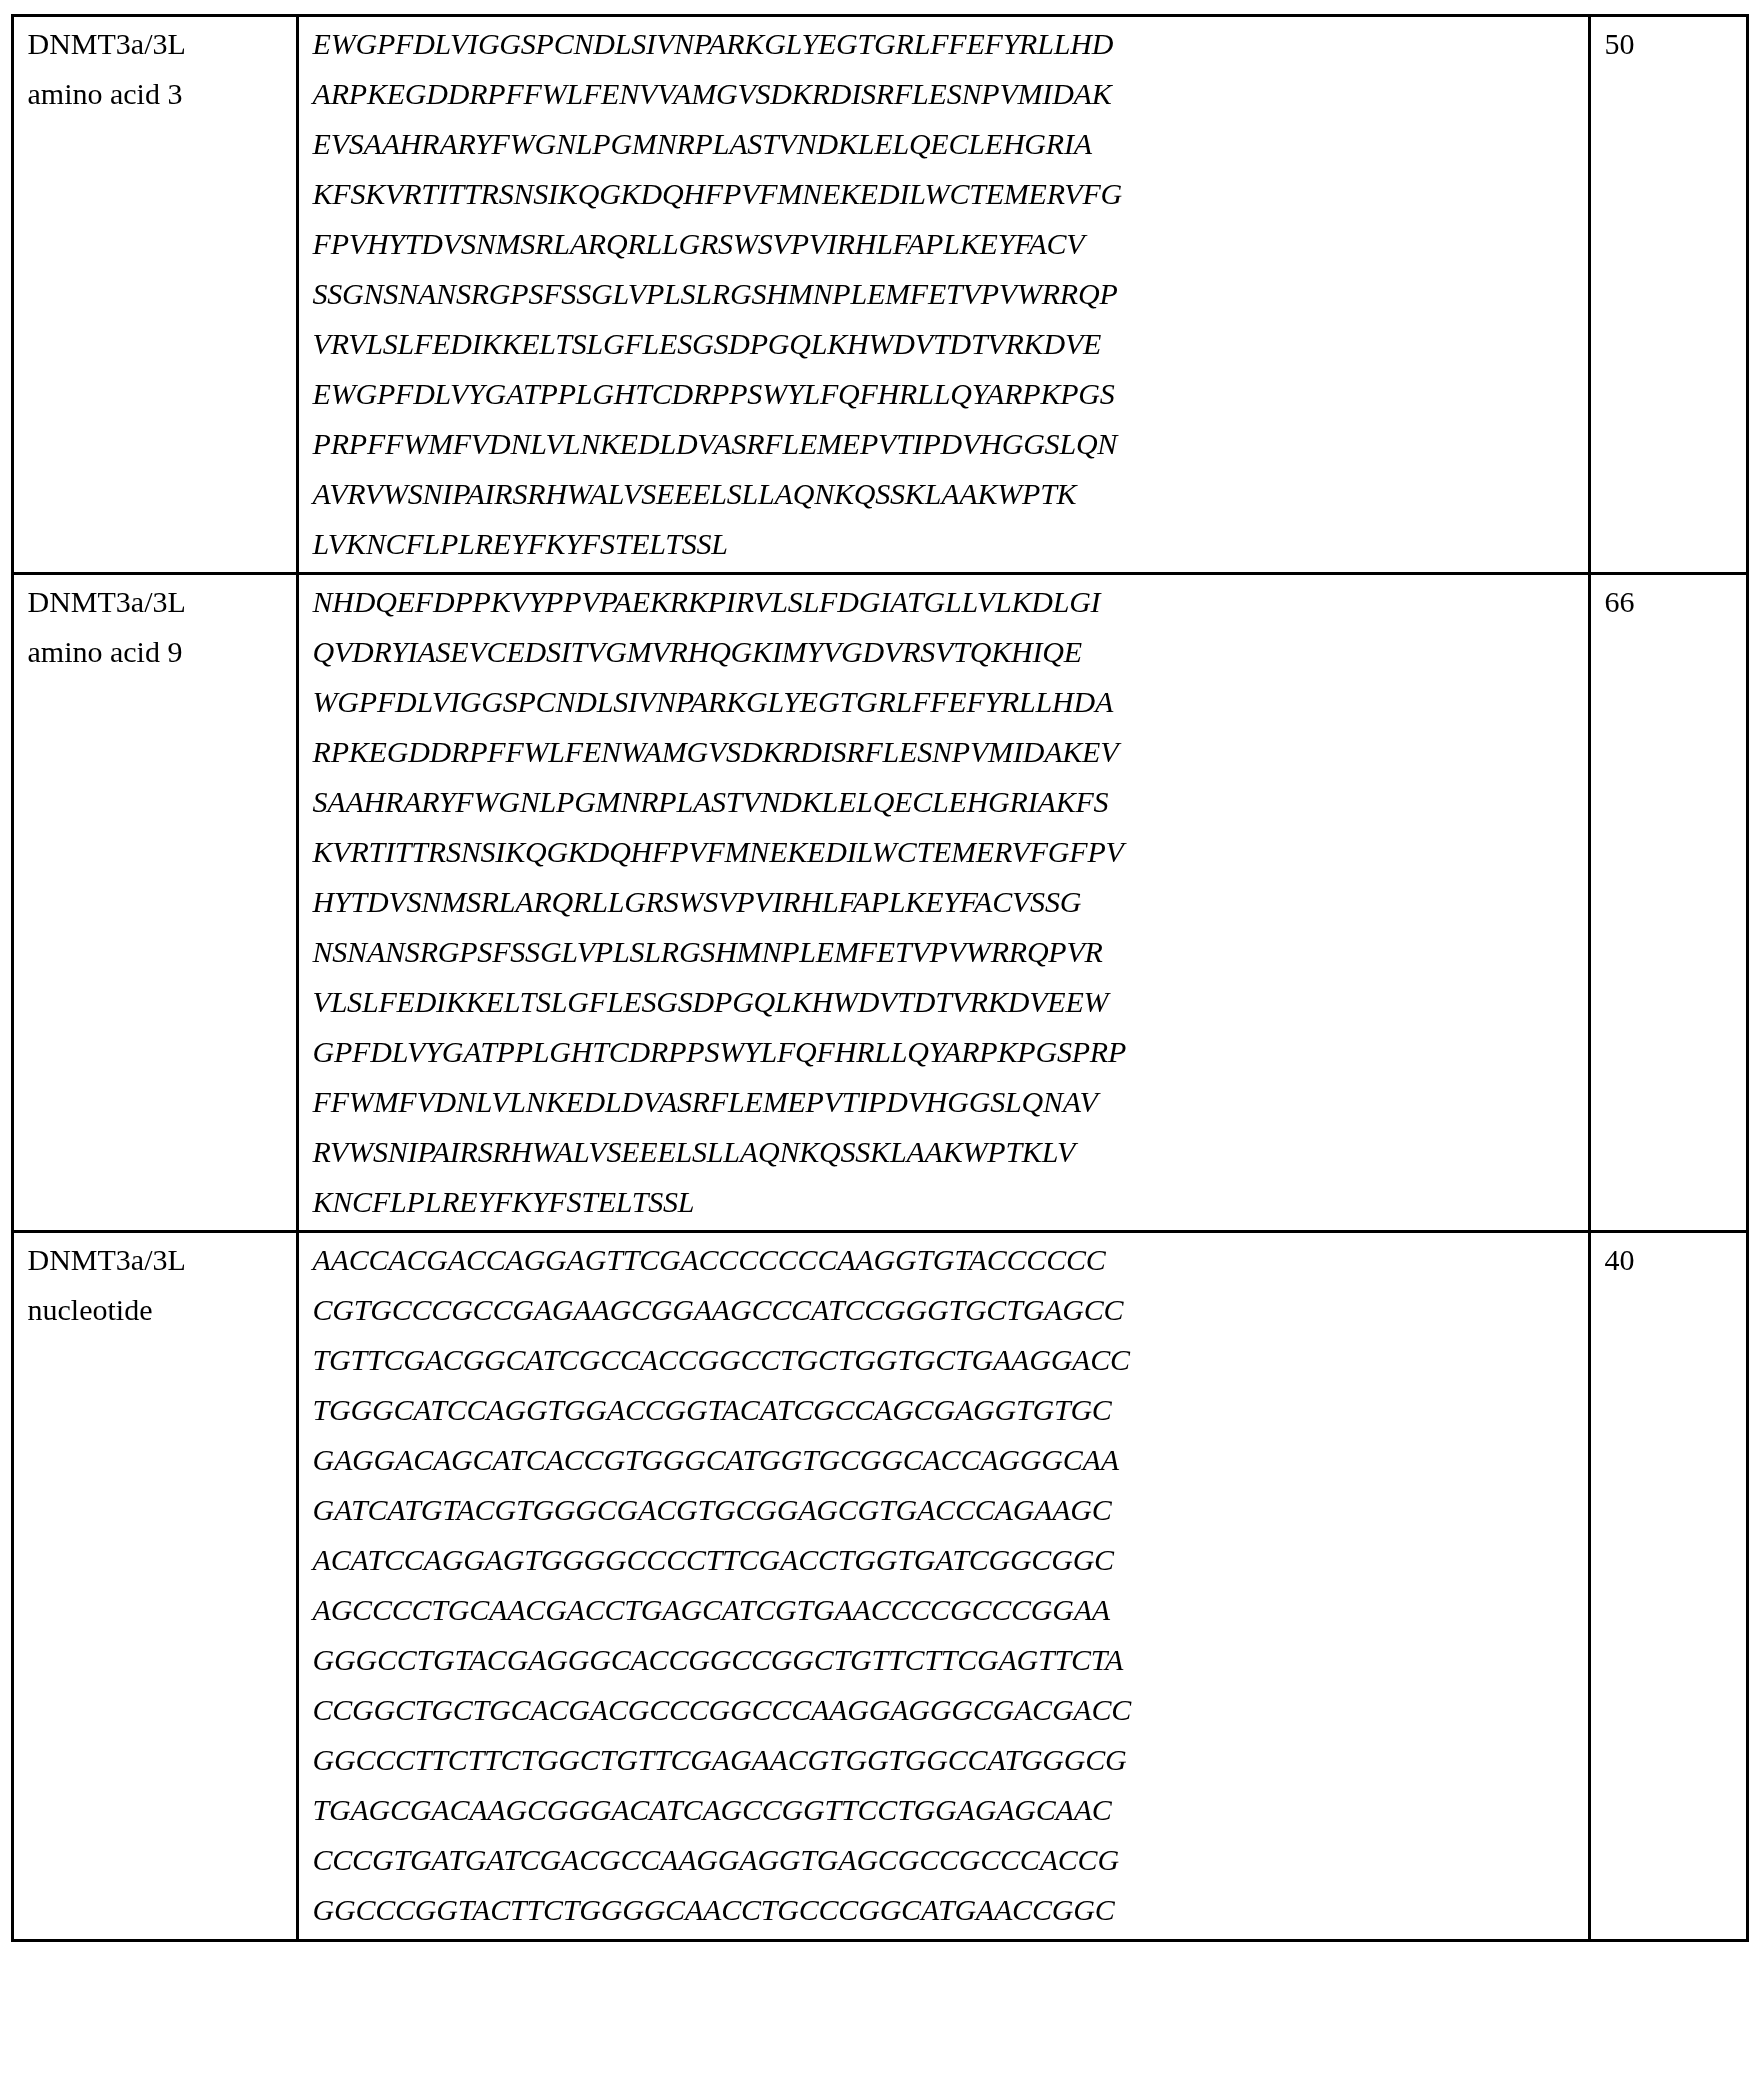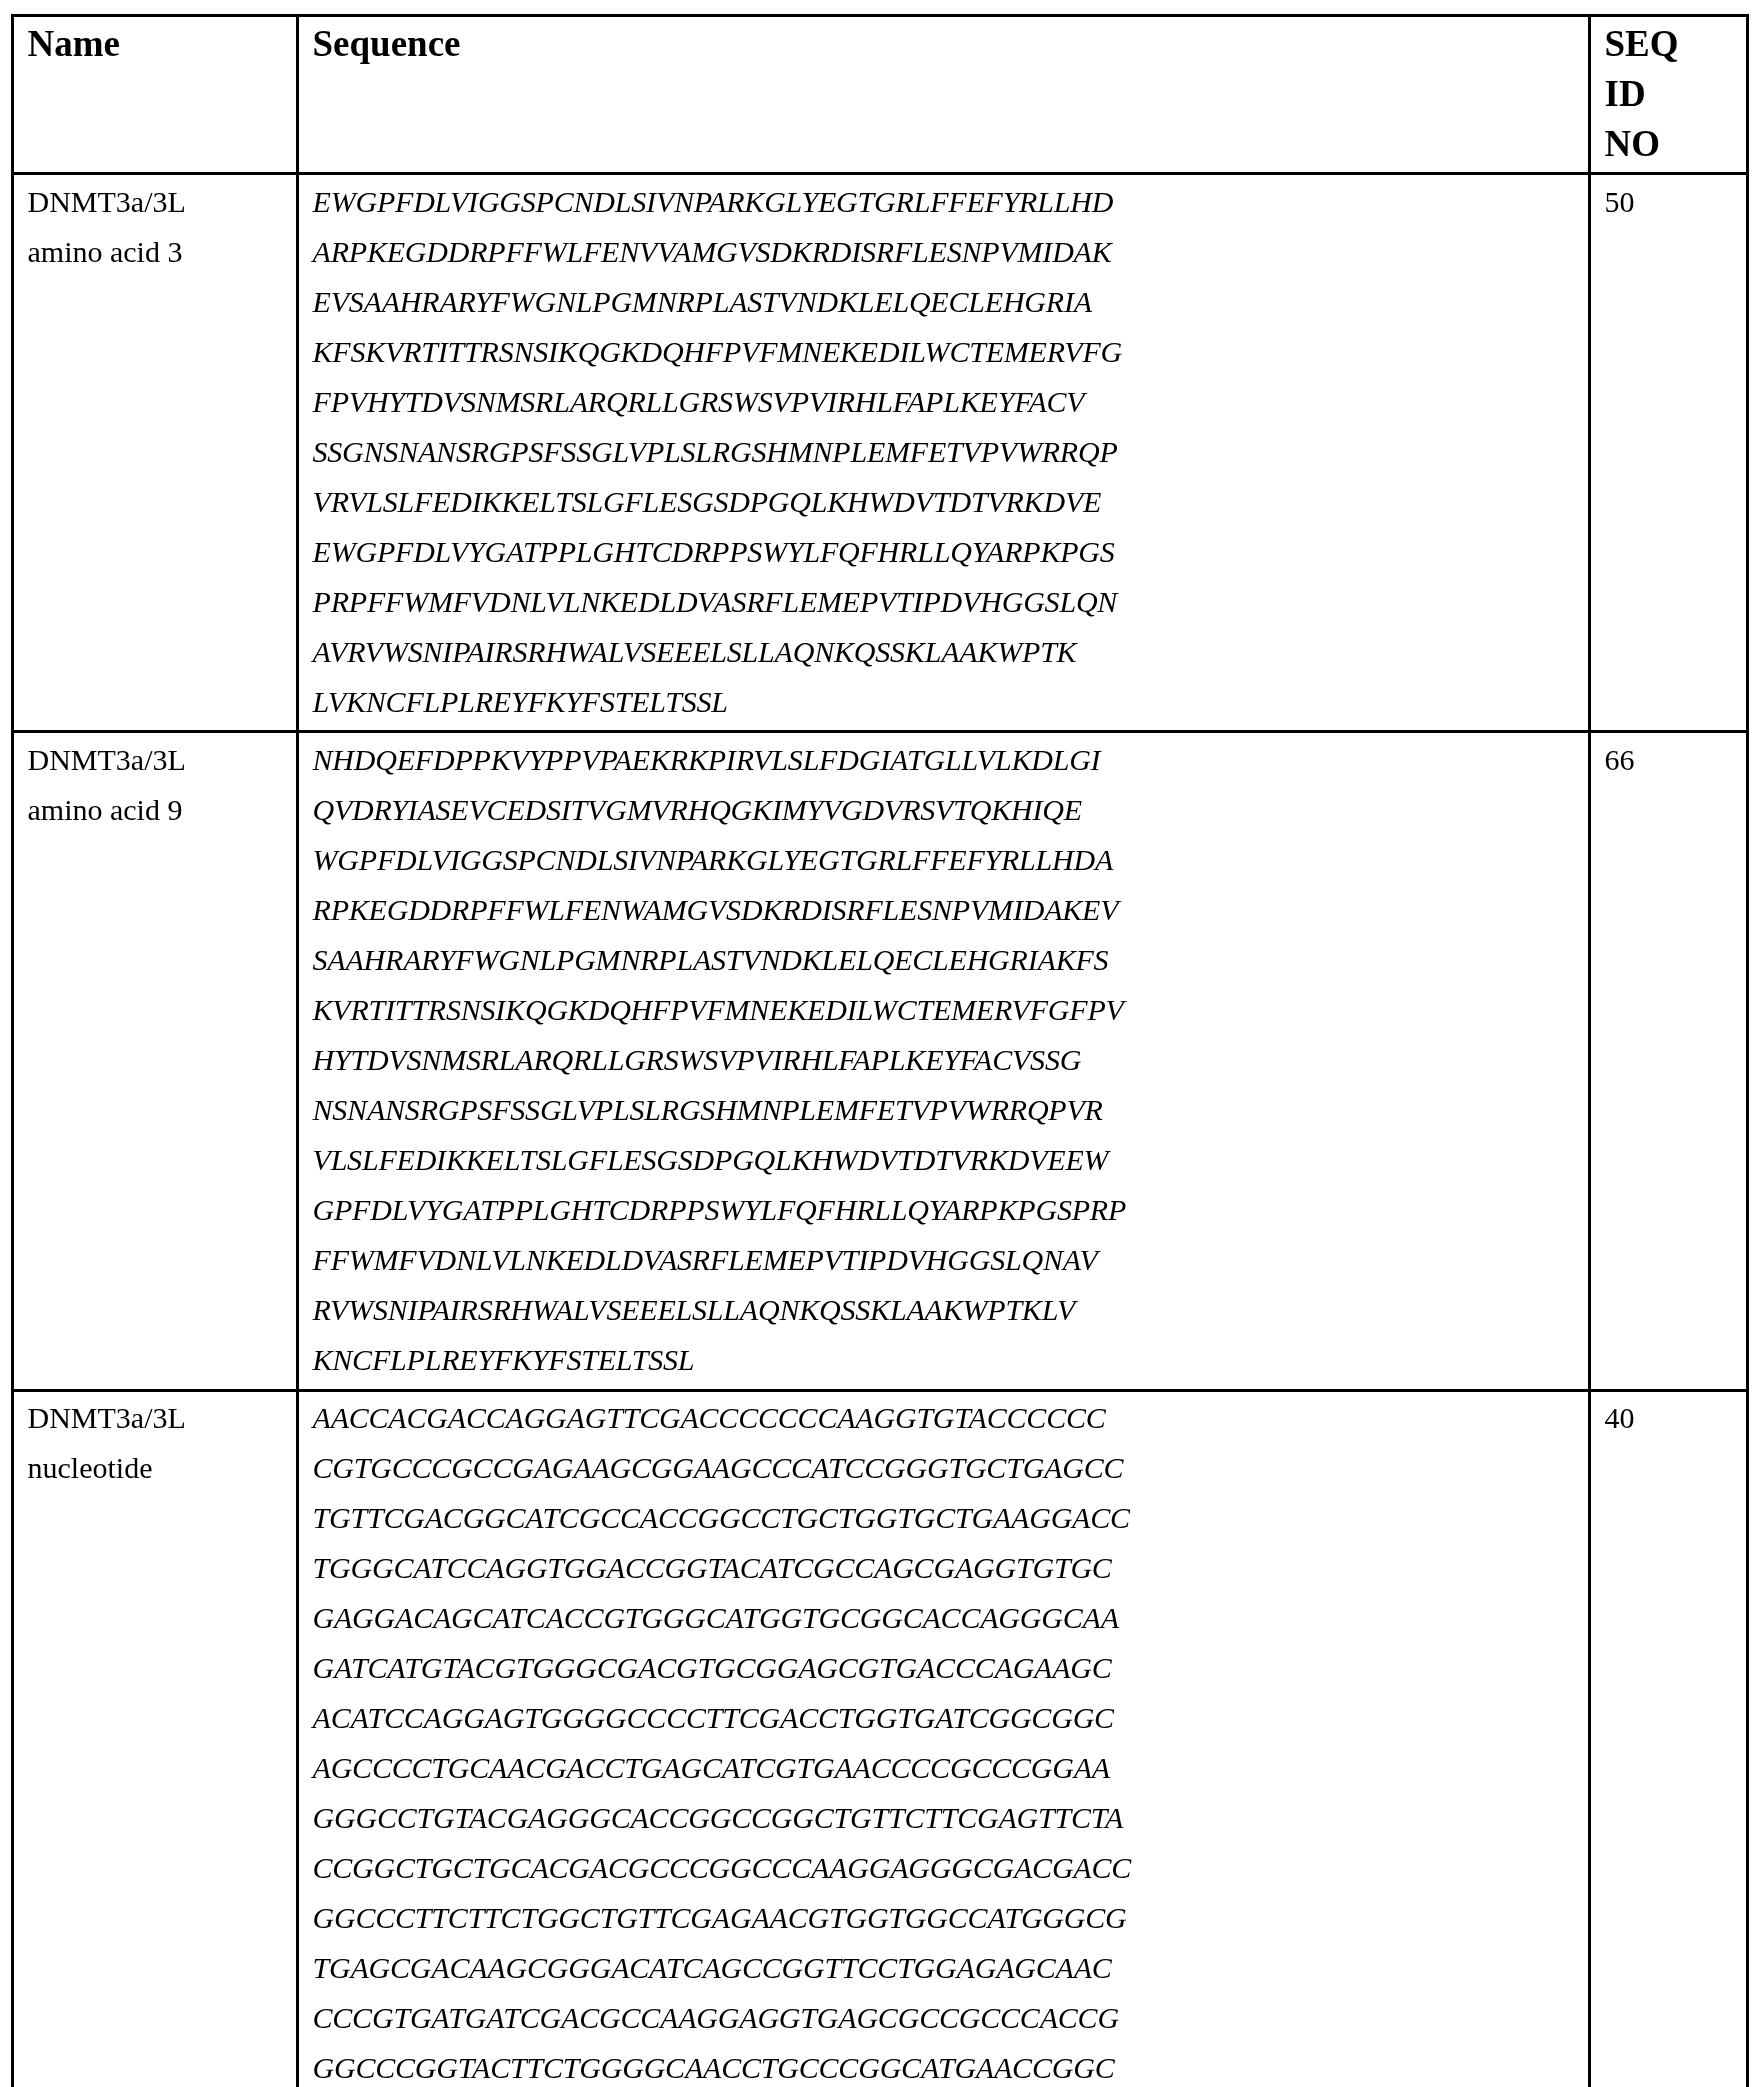--- a/index.html
+++ b/index.html
@@ -31,29 +31,20 @@
 </head>
 <body>
 
 <table class="seq-table">
   <colgroup>
     <col class="c-name">
       <col class="c-seq">
       <col class="c-id">
   </colgroup>
   <tbody>
-      <tr class="hdr">
-    <th>Name</th>
-    <th>Sequence</th>
-    <th>
-      <span class="name-line">SEQ</span>
-      <span class="name-line">ID</span>
-      <span class="name-line">NO</span>
-    </th>
-  </tr>
 
   <tr style="height:554px">
     <td>
       <span class="name-line">DNMT3a/3L</span>
       <span class="name-line">amino acid 3</span>
     </td>
     <td>
       <span class="seq-line">EWGPFDLVIGGSPCNDLSIVNPARKGLYEGTGRLFFEFYRLLHD</span>
       <span class="seq-line">ARPKEGDDRPFFWLFENVVAMGVSDKRDISRFLESNPVMIDAK</span>
       <span class="seq-line">EVSAAHRARYFWGNLPGMNRPLASTVNDKLELQECLEHGRIA</span>

